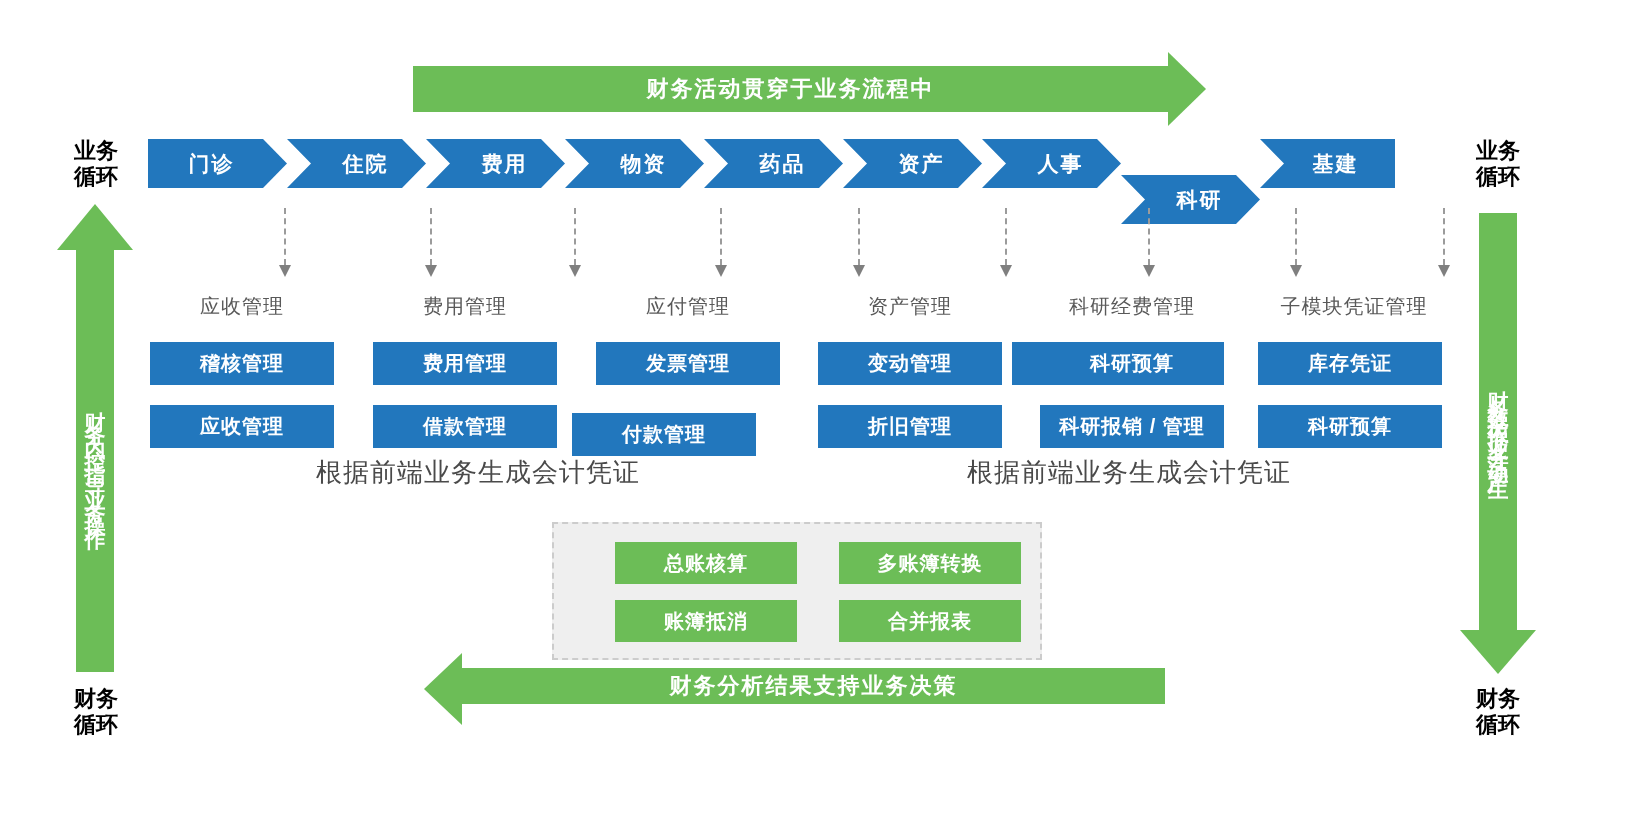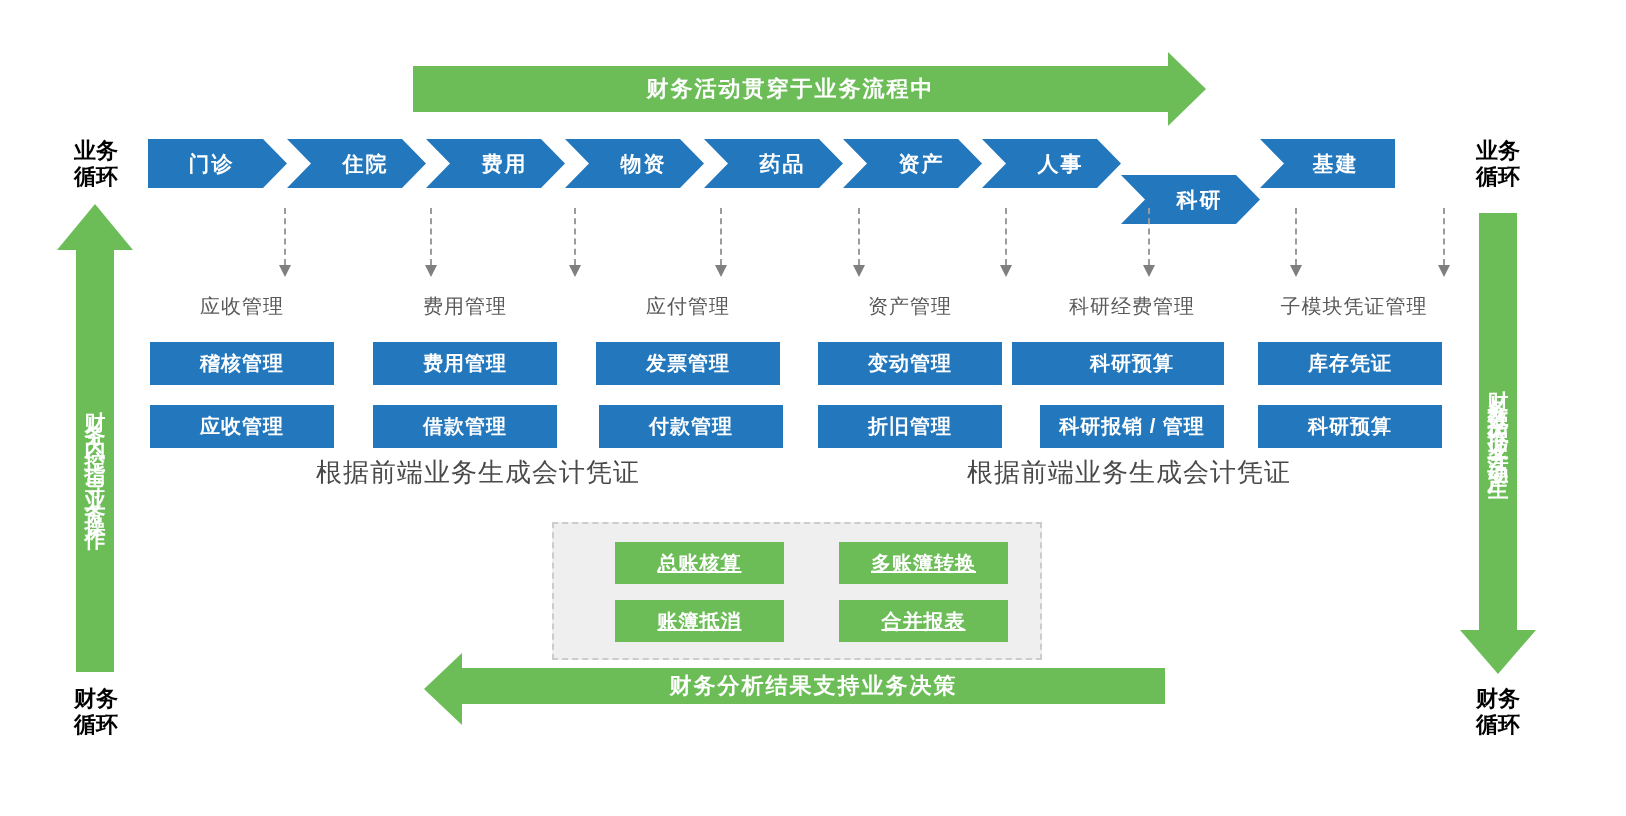--- a/index.html
+++ b/index.html
@@ -60,23 +60,23 @@
     color:#595959;font-size:20px;letter-spacing:1px;}
   .mod-box{position:absolute;width:184px;height:43px;background:#2277BD;color:#ffffff;
     font-size:20px;font-weight:bold;display:flex;align-items:center;justify-content:center;
     letter-spacing:1px;}
   .row1{top:342px;} .row2{top:405px;}
   .voucher-note{position:absolute;top:455px;width:420px;text-align:center;
     color:#4A4A4A;font-size:26px;letter-spacing:1px;}
   
   .ledger-panel{position:absolute;left:552px;top:522px;width:490px;height:138px;
     background:#EFEFEF;border:2px dashed #CCCCCC;box-sizing:border-box;}
-  .ledger-btn{position:absolute;width:169px;height:42px;background:#6CBD57;color:#ffffff;
+  .ledger-btn{position:absolute;width:182px;height:42px;background:#6CBD57;color:#ffffff;
     font-size:20px;font-weight:bold;display:flex;align-items:center;justify-content:center;
-    letter-spacing:1px;text-decoration:underline;}
+    letter-spacing:1px;}
 </style>
 </head>
 <body>
 
 <div class="canvas">
 
   <div class="banner-body banner-top-body">
     <span class="banner-text">财务活动贯穿于业务流程中</span>
   </div>
   <div class="banner-top-head"></div>
@@ -171,21 +171,21 @@
 
   <div class="mod-box row1" style="left:150px;">稽核管理</div>
   <div class="mod-box row1" style="left:373px;">费用管理</div>
   <div class="mod-box row1" style="left:596px;">发票管理</div>
   <div class="mod-box row1" style="left:818px;">变动管理</div>
   <div class="mod-box row1" style="left:1012px;padding-left:28px;">科研预算</div>
   <div class="mod-box row1" style="left:1258px;">库存凭证</div>
 
   <div class="mod-box row2" style="left:150px;">应收管理</div>
   <div class="mod-box row2" style="left:373px;">借款管理</div>
-  <div class="mod-box row2" style="left:599px;">付款管理</div>
+  <div class="mod-box row2" style="left:572px;margin-top:8px;">付款管理</div>
   <div class="mod-box row2" style="left:818px;">折旧管理</div>
   <div class="mod-box row2" style="left:1040px;">科研报销 / 管理</div>
   <div class="mod-box row2" style="left:1258px;">科研预算</div>
 
   <div class="voucher-note" style="left:268px;">根据前端业务生成会计凭证</div>
   <div class="voucher-note" style="left:919px;">根据前端业务生成会计凭证</div>
 
   <div class="ledger-panel"></div>
   <div class="ledger-btn" style="left:615px;top:542px;">总账核算</div>
   <div class="ledger-btn" style="left:615px;top:600px;">账簿抵消</div>

